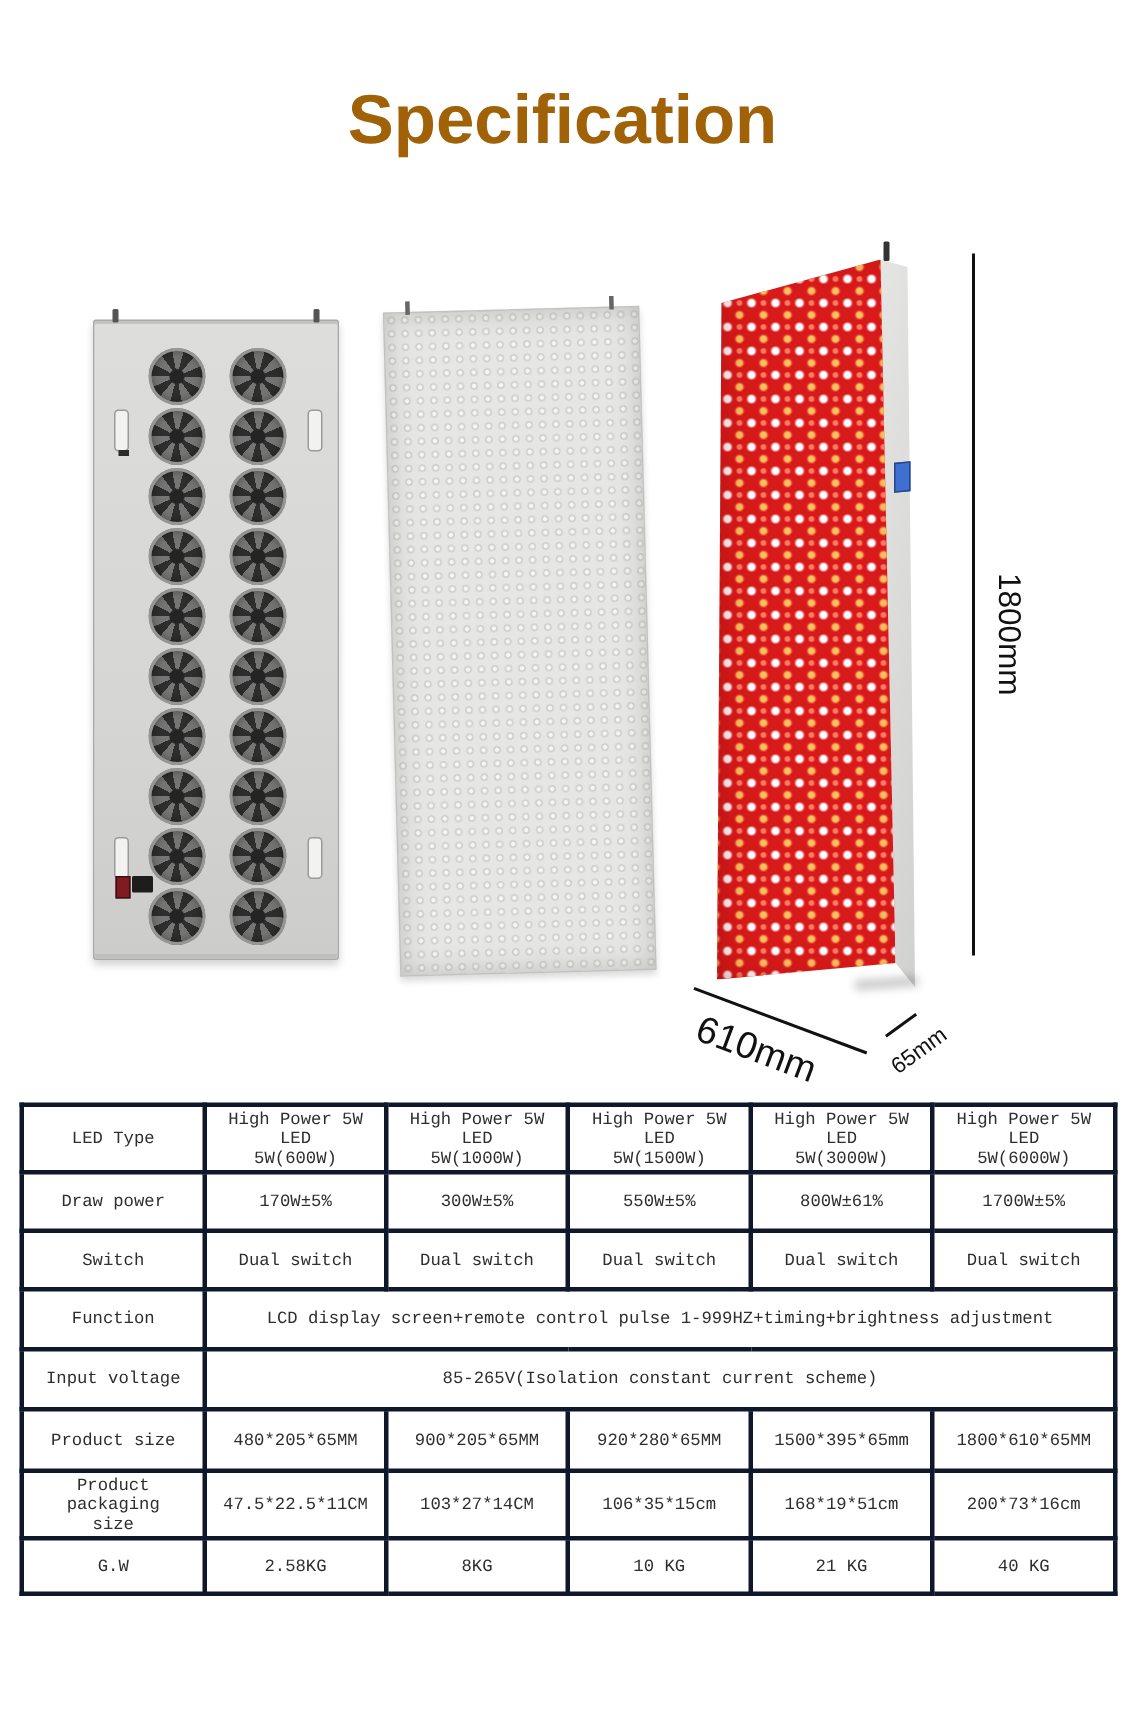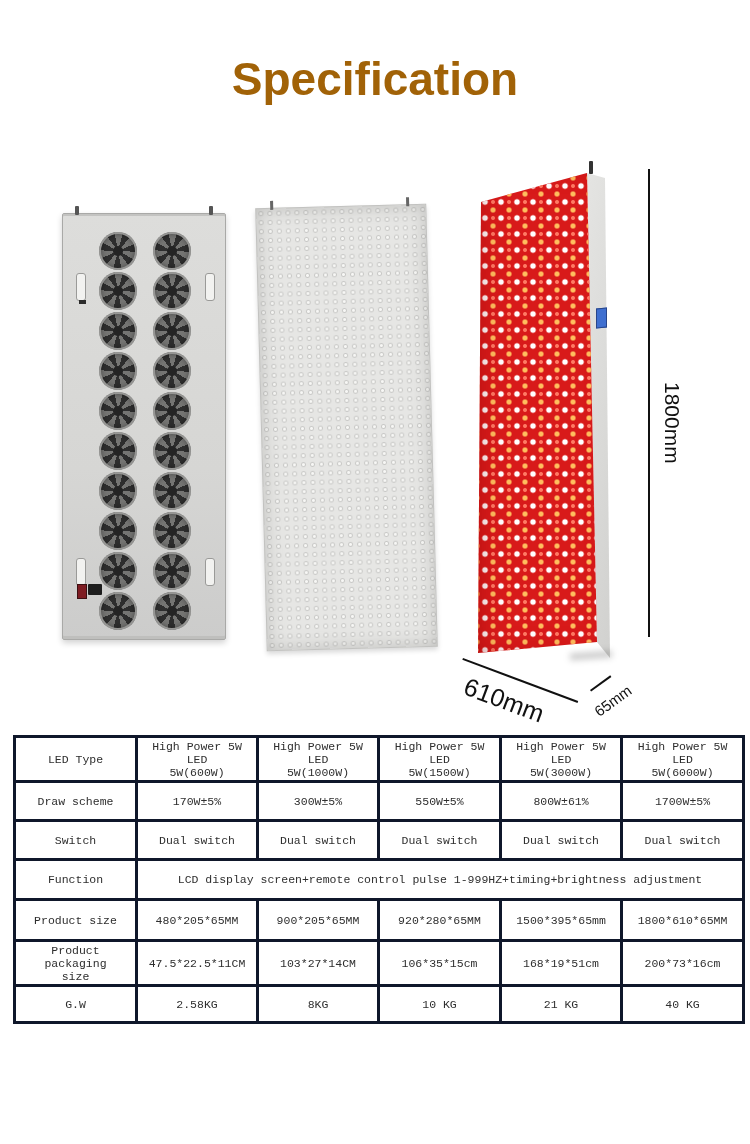--- a/index.html
+++ b/index.html
@@ -163,38 +163,42 @@
         <td>High Power 5W LED
 5W(1000W)</td>
         <td>High Power 5W LED
 5W(1500W)</td>
         <td>High Power 5W LED
 5W(3000W)</td>
         <td>High Power 5W LED
 5W(6000W)</td>
       </tr>
       <tr class="r2">
-        <td>Draw scheme</td>
+        <td>Draw power</td>
         <td>170W±5%</td>
         <td>300W±5%</td>
         <td>550W±5%</td>
         <td>800W±61%</td>
         <td>1700W±5%</td>
       </tr>
       <tr class="r3">
         <td>Switch</td>
         <td>Dual switch</td>
         <td>Dual switch</td>
         <td>Dual switch</td>
         <td>Dual switch</td>
         <td>Dual switch</td>
       </tr>
       <tr class="r4">
         <td>Function</td>
         <td colspan="5">LCD display screen+remote control pulse 1-999HZ+timing+brightness adjustment</td>
+      </tr>
+      <tr class="r5">
+        <td>Input voltage</td>
+        <td colspan="5">85-265V(Isolation constant current scheme)</td>
       </tr>
       <tr class="r6">
         <td>Product size</td>
         <td>480*205*65MM</td>
         <td>900*205*65MM</td>
         <td>920*280*65MM</td>
         <td>1500*395*65mm</td>
         <td>1800*610*65MM</td>
       </tr>
       <tr class="r7">

